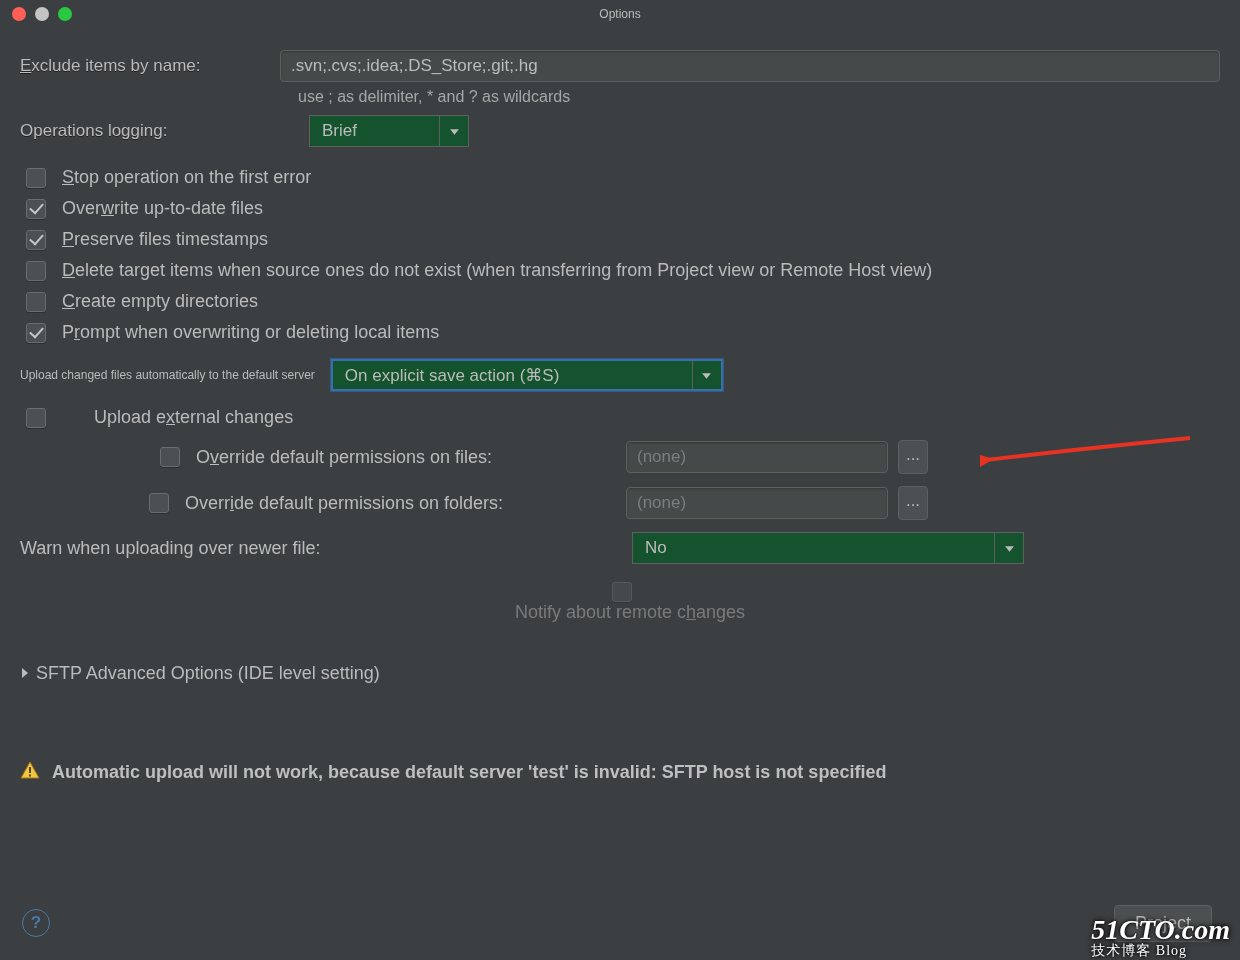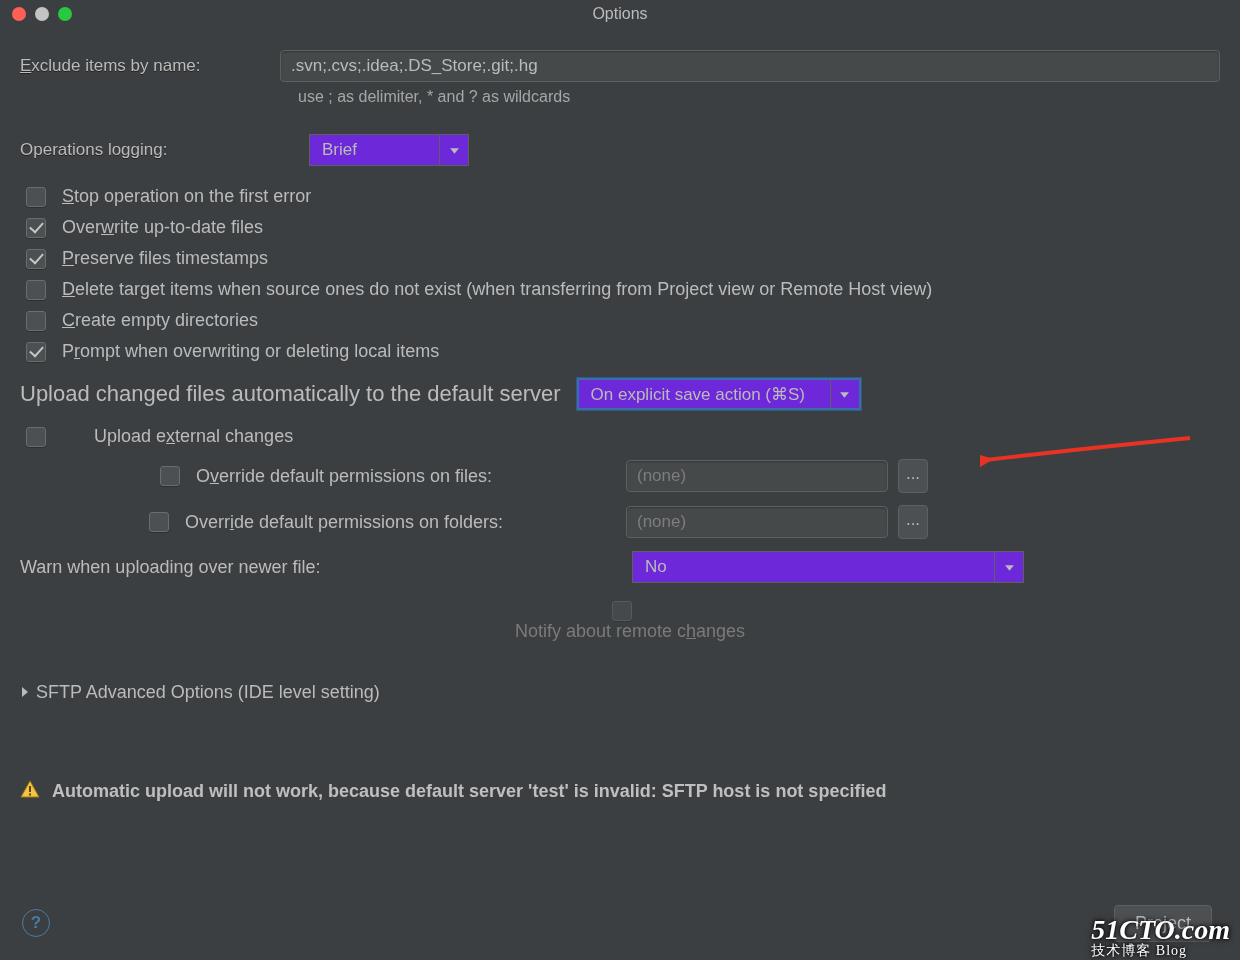--- a/index.html
+++ b/index.html
@@ -1,24 +1,24 @@
 <!DOCTYPE html>
 <html><head>
 <meta charset="utf-8">
 <style>
   html,body{margin:0;padding:0;width:1240px;height:960px;background:#3c3f41;font-family:"Helvetica Neue",Helvetica,Arial,sans-serif;font-size:17px;color:#bbbbbb;overflow:hidden;-webkit-font-smoothing:antialiased;}
-  .titlebar{height:28px;background:#3c3f41;position:relative;text-align:center;color:#bbbbbb;font-size:16px;line-height:28px;}
+  .titlebar{height:28px;background:#3c3f41;position:relative;text-align:center;color:#bbbbbb;font-size:12px;line-height:28px;}
   .traffic{position:absolute;left:12px;top:7px;display:flex;gap:9px;}
   .tdot{width:14px;height:14px;border-radius:50%;}
   .content{padding:22px 20px 0 20px;}
   .row{display:flex;align-items:center;margin-bottom:8px;}
   .lbl{width:260px;text-shadow:0 1px 0 #222;}
-  .hint{margin-left:278px;color:#a6a6a6;font-size:16px;margin-top:-2px;margin-bottom:28px;}
+  .hint{margin-left:278px;color:#a6a6a6;font-size:16px;margin-top:-2px;margin-bottom:9px;}
   input.txt{flex:1;background:#45494a;border:1px solid #5e6060;border-radius:4px;color:#bbbbbb;font-size:17px;padding:5px 10px;box-shadow:inset 0 1px 2px rgba(0,0,0,.25);outline:none;}
-  .select{display:flex;align-items:center;background:#6d28d9;border:1px solid #5e6060;border-radius:0;height:32px;box-sizing:border-box;}
+  .select{display:flex;align-items:center;background:#14532d;border:1px solid #5e6060;border-radius:0;height:32px;box-sizing:border-box;}
   .select .val{padding:0 12px;flex:1;color:#bbbbbb;white-space:nowrap;}
   .select .arr{width:28px;height:100%;border-left:1px solid #5e6060;display:flex;align-items:center;justify-content:center;}
   .select.focus{border:2px solid #3a6ea5;box-shadow:0 0 0 1px #2f5a88;}
   .chk{width:18px;height:18px;background:#4c5052;border:1px solid #6a6d6e;border-radius:3px;box-shadow:0 1px 0 rgba(0,0,0,.25);margin-right:16px;display:inline-flex;align-items:center;justify-content:center;flex-shrink:0;}
   .chk.on::after{content:"";display:block;width:11px;height:6px;border-left:2px solid #c7c7c7;border-bottom:2px solid #c7c7c7;transform:rotate(-48deg);margin-top:-4px;}
   .opt{display:flex;align-items:center;margin:10px 0 10px 6px;font-size:18px;}
   .opt .u{text-decoration:underline;}
   .section{margin-top:16px;}
   .perm-row{display:flex;align-items:center;margin:12px 0;}
   .perm-row .opt{margin:0 0 0 6px;width:600px;justify-content:center;}
@@ -96,22 +96,22 @@
         <span class="chk"></span>
         <span><span class="u">C</span>reate empty directories</span>
       </div>
       <div class="opt">
         <span class="chk on"></span>
         <span>P<span class="u">r</span>ompt when overwriting or deleting local items</span>
       </div>
     </div>
 
   <div class="row section">
-    <div style="font-size:22px;margin-right:16px">Upload changed files automatically to the default server</div>
-    <div class="select focus" style="width:284px">
+    <div style="font-size:12px;margin-right:16px">Upload changed files automatically to the default server</div>
+    <div class="select focus" style="width:392px">
       <div class="val">On explicit save action (⌘S)</div>
       <div class="arr">
           <svg class="tri-down" viewBox="0 0 10 10">
             <path d="M1 3 L9 3 L5 8 Z" fill="#bbbbbb"></path>
           </svg>
         </div>
     </div>
   </div>
 
   <div id="cb2">

